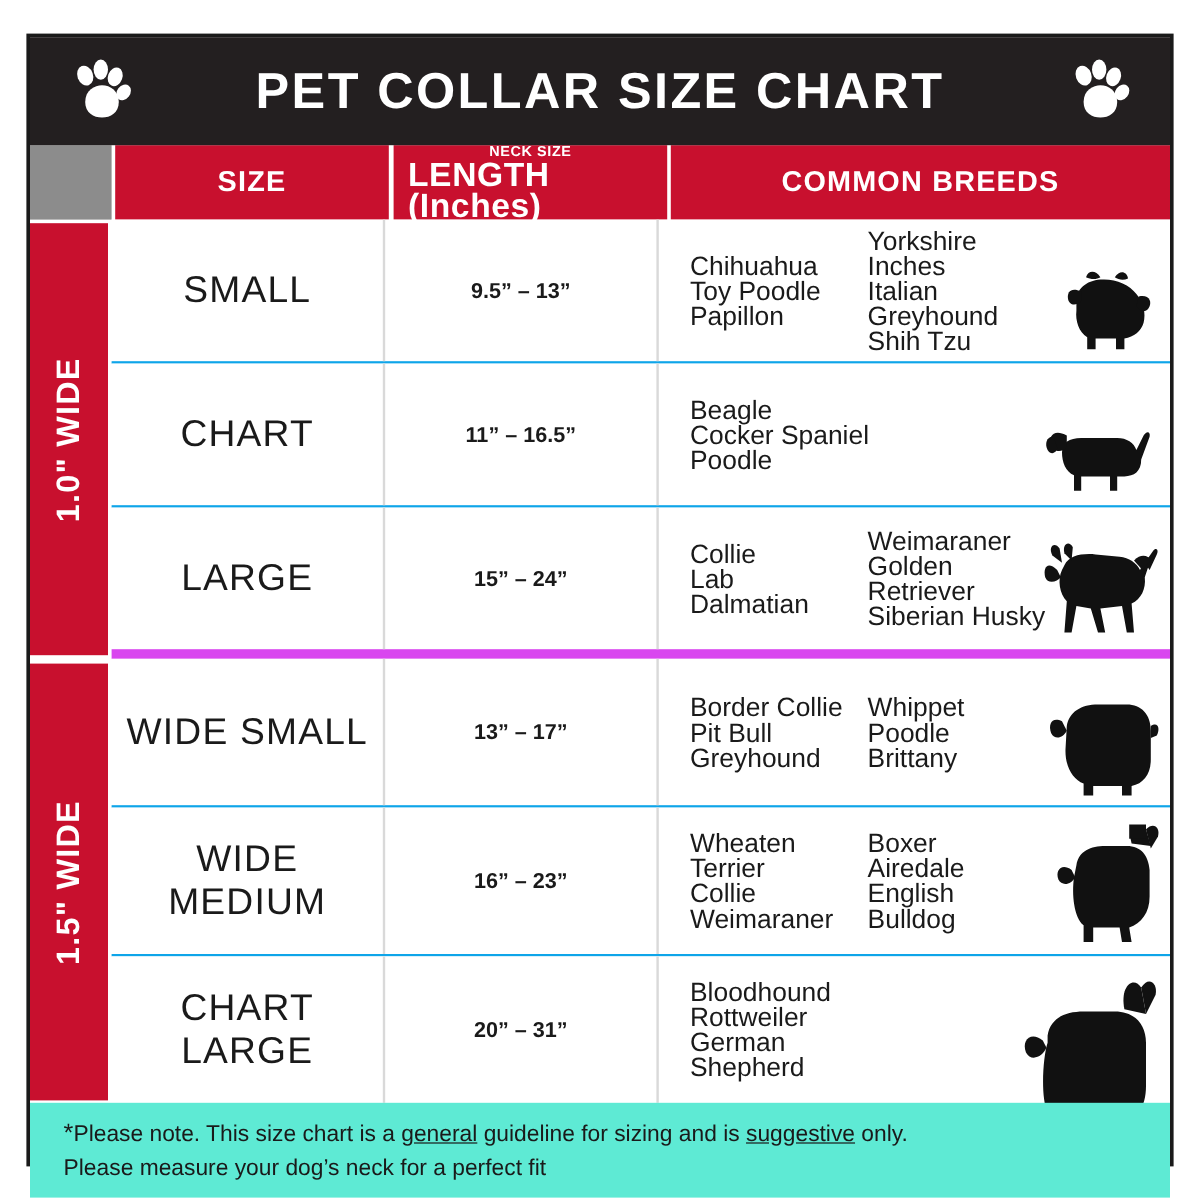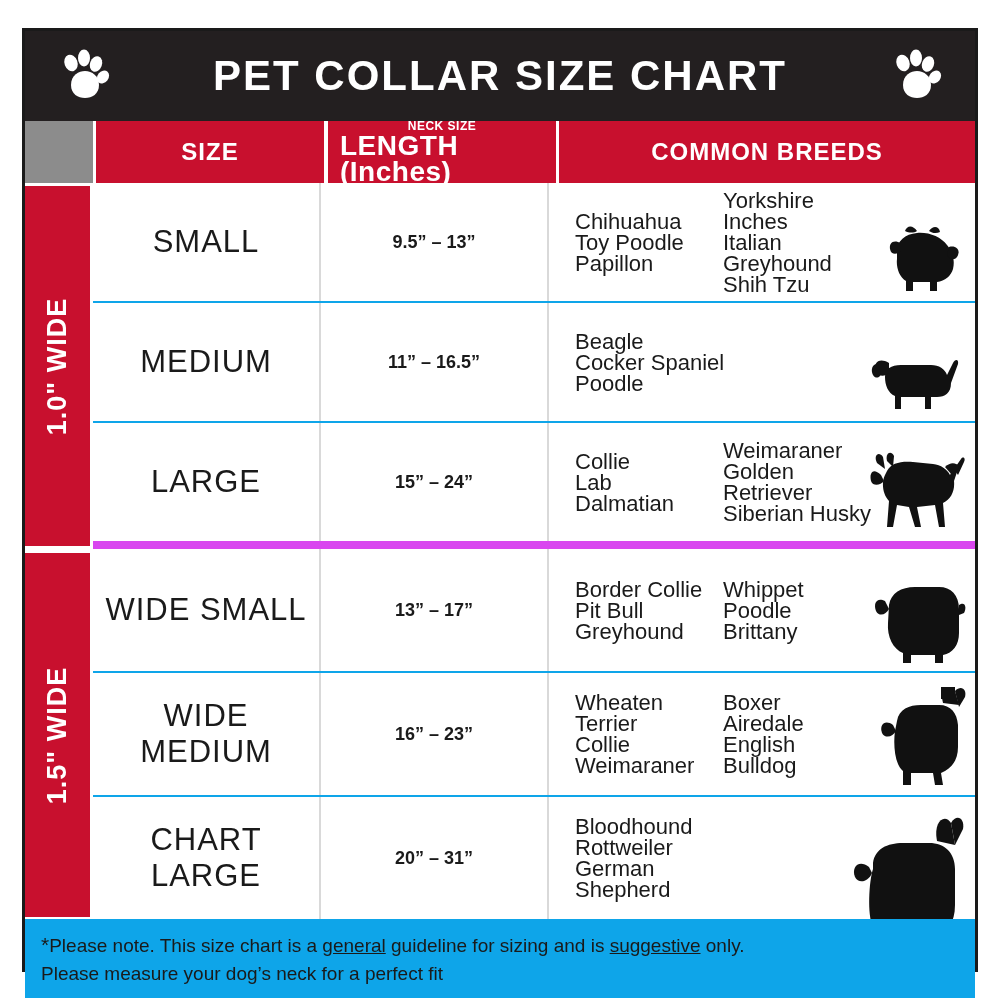--- a/index.html
+++ b/index.html
@@ -167,23 +167,23 @@
   .breed-col.c2 { width: 150px; }
   .silhouette {
     position: absolute;
     right: 8px;
     bottom: 4px;
   }
   .silhouette svg { display: block; }
 
   
   .footer {
-    background: #0ea5e9;
+    background: #5eead4;
     color: #1a1a1a;
-    padding: 12px 14px 10px 16px;
+    padding: 12px 14px 10px 28px;
     font-size: 19px;
     line-height: 28px;
     position: relative;
   }
   .footer .u { text-decoration: underline; }
   .footer .star { font-size: 21px; }
 </style>
 </head>
 <body>
 
@@ -254,21 +254,21 @@
               <path fill="#111" d="M24 22 C16 18 12 22 13 28 C14 34 20 34 24 30 Z"></path>
               <path fill="#111" d="M72 26 C80 24 84 30 80 36 C77 40 72 38 70 34 Z"></path>
               <path fill="#111" d="M40 10 C36 4 30 4 28 10 C32 12 37 12 40 10 Z"></path>
               <path fill="#111" d="M52 10 C56 4 62 5 63 11 C59 13 55 12 52 10 Z"></path>
             </svg>
           </div>
         </div>
       </div>
 
       <div class="row row-h120">
-        <div class="cell-size">MEDIUM</div>
+        <div class="cell-size">CHART</div>
         <div class="cell-length">11” – 16.5”</div>
         <div class="cell-breeds">
           <div class="breed-col c2">
             <div>Beagle</div>
             <div>Cocker Spaniel</div>
             <div>Poodle</div>
           </div>
           <div class="silhouette">
             <svg width="100" height="74" viewBox="0 0 100 74">
               <path fill="#111" d="M18 34 C18 26 24 22 34 22 L64 22 C72 22 78 26 80 32 L86 20 C88 16 92 16 91 21 L84 40 C84 50 78 54 70 54 L64 54 L64 66 L58 66 L58 54 L34 54 L34 66 L28 66 L28 53 C21 50 18 42 18 34 Z"></path>

